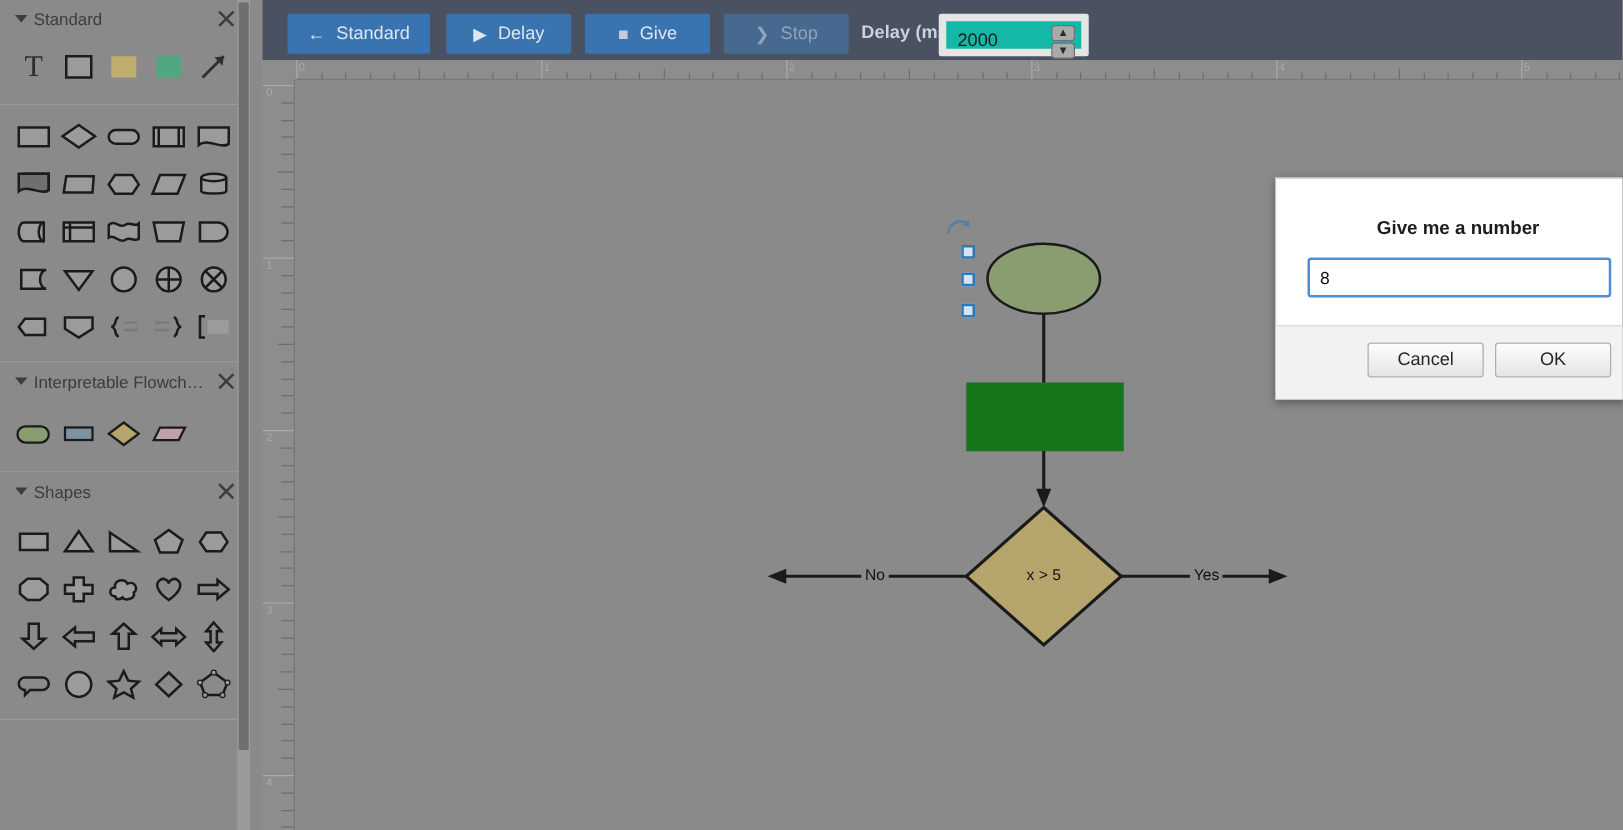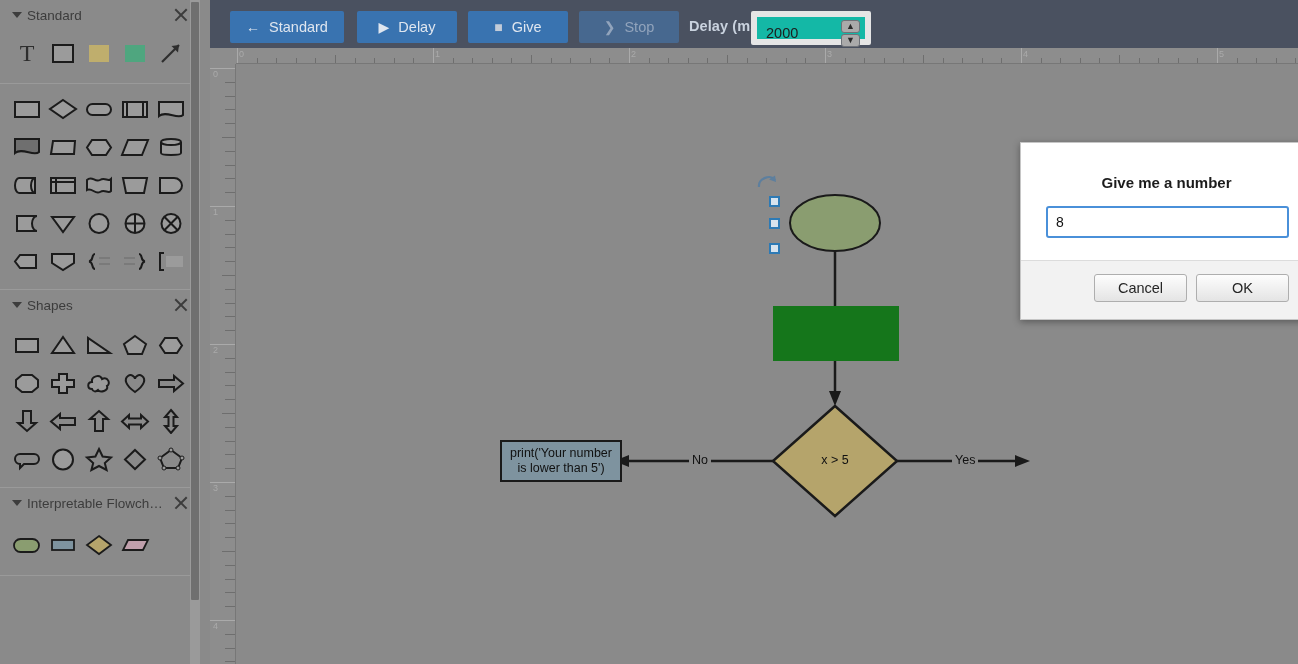--- a/index.html
+++ b/index.html
@@ -398,20 +398,51 @@
               <rect x="10" y="8" width="17" height="11" fill="#9b9b9b"></rect>
             </svg>
           </div>
       </div>
       <div class="panel-sep"></div>
     </div>
 
     <div class="panel">
       <div class="panel-header">
         <div class="tri"></div>
+        <div class="panel-title">Interpretable Flowch…</div>
+        <div class="panel-close"></div>
+      </div>
+      <div class="interp-grid">
+        <div class="shape-cell">
+            <svg width="32" height="22" viewBox="0 0 32 22">
+              <rect x="3" y="5" width="25" height="13" rx="6.5" fill="#8a9d70" stroke="#1b1b1b" stroke-width="1.8"></rect>
+            </svg>
+          </div>
+        <div class="shape-cell">
+            <svg width="32" height="22" viewBox="0 0 32 22">
+              <rect x="5" y="6" width="22" height="10" fill="#7e939f" stroke="#1b1b1b" stroke-width="1.8"></rect>
+            </svg>
+          </div>
+        <div class="shape-cell">
+            <svg width="32" height="22" viewBox="0 0 32 22">
+              <path d="M16 2 L28 11 L16 20 L4 11 Z" fill="#b5a46b" stroke="#1b1b1b" stroke-width="1.8"></path>
+            </svg>
+          </div>
+        <div class="shape-cell">
+            <svg width="32" height="22" viewBox="0 0 32 22">
+              <path d="M9 6 H29 L24 16 H4 Z" fill="#c0a0ac" stroke="#1b1b1b" stroke-width="1.8"></path>
+            </svg>
+          </div>
+      </div>
+      <div class="panel-sep"></div>
+    </div>
+
+    <div class="panel">
+      <div class="panel-header">
+        <div class="tri"></div>
         <div class="panel-title">Shapes</div>
         <div class="panel-close"></div>
       </div>
       <div class="shape-grid">
         <div class="shape-cell">
             <svg width="30" height="26" viewBox="0 0 30 26">
               <rect x="4" y="7" width="22" height="13" fill="#9b9b9b" stroke="#1b1b1b" stroke-width="2"></rect>
             </svg>
           </div>
         <div class="shape-cell">
@@ -508,51 +539,20 @@
             </svg>
           </div>
         <div class="shape-cell">
             <svg width="30" height="26" viewBox="0 0 30 26">
               <path d="M15 4 L26 12 L22 22 H8 L4 12 Z" fill="none" stroke="#1b1b1b" stroke-width="2"></path>
               <circle cx="15" cy="4" r="2" fill="#9b9b9b" stroke="#1b1b1b"></circle>
               <circle cx="26" cy="12" r="2" fill="#9b9b9b" stroke="#1b1b1b"></circle>
               <circle cx="22" cy="22" r="2" fill="#9b9b9b" stroke="#1b1b1b"></circle>
               <circle cx="8" cy="22" r="2" fill="#9b9b9b" stroke="#1b1b1b"></circle>
               <circle cx="4" cy="12" r="2" fill="#9b9b9b" stroke="#1b1b1b"></circle>
-            </svg>
-          </div>
-      </div>
-      <div class="panel-sep"></div>
-    </div>
-
-    <div class="panel">
-      <div class="panel-header">
-        <div class="tri"></div>
-        <div class="panel-title">Interpretable Flowch…</div>
-        <div class="panel-close"></div>
-      </div>
-      <div class="interp-grid">
-        <div class="shape-cell">
-            <svg width="32" height="22" viewBox="0 0 32 22">
-              <rect x="3" y="5" width="25" height="13" rx="6.5" fill="#8a9d70" stroke="#1b1b1b" stroke-width="1.8"></rect>
-            </svg>
-          </div>
-        <div class="shape-cell">
-            <svg width="32" height="22" viewBox="0 0 32 22">
-              <rect x="5" y="6" width="22" height="10" fill="#7e939f" stroke="#1b1b1b" stroke-width="1.8"></rect>
-            </svg>
-          </div>
-        <div class="shape-cell">
-            <svg width="32" height="22" viewBox="0 0 32 22">
-              <path d="M16 2 L28 11 L16 20 L4 11 Z" fill="#b5a46b" stroke="#1b1b1b" stroke-width="1.8"></path>
-            </svg>
-          </div>
-        <div class="shape-cell">
-            <svg width="32" height="22" viewBox="0 0 32 22">
-              <path d="M9 6 H29 L24 16 H4 Z" fill="#c0a0ac" stroke="#1b1b1b" stroke-width="1.8"></path>
             </svg>
           </div>
       </div>
       <div class="panel-sep"></div>
     </div>
 
     <div id="sb-track">
       <div id="sb-thumb"></div>
     </div>
   </div>
@@ -734,23 +734,20 @@
       <div class="sel-handle" style="left:532px;top:178px"></div>
 
       <div class="hl-exec" style="left:536px;top:241px;width:126px;height:55px"></div>
 
 
       <div style="position:absolute;left:558px;top:388px;width:80px;text-align:center;font-size:12.5px;color:#111">x &gt; 5</div>
 
       <div class="edge-label" style="left:452px;top:388px">No</div>
       <div class="edge-label" style="left:715px;top:388px">Yes</div>
 
-      <div class="node-box" style="left:263px;top:375px;width:122px;height:42px">
-        <span>print('Your number is lower than 5')</span>
-      </div>
 
     </div>
 
     <div id="dialog">
       <div id="dlg-title">Give me a number</div>
       <input id="dlg-input" type="text" value="8" style="">
       <div id="dlg-footer">
         <button class="dlg-btn" id="dlg-cancel">Cancel</button>
         <button class="dlg-btn" id="dlg-ok">OK</button>
       </div>

